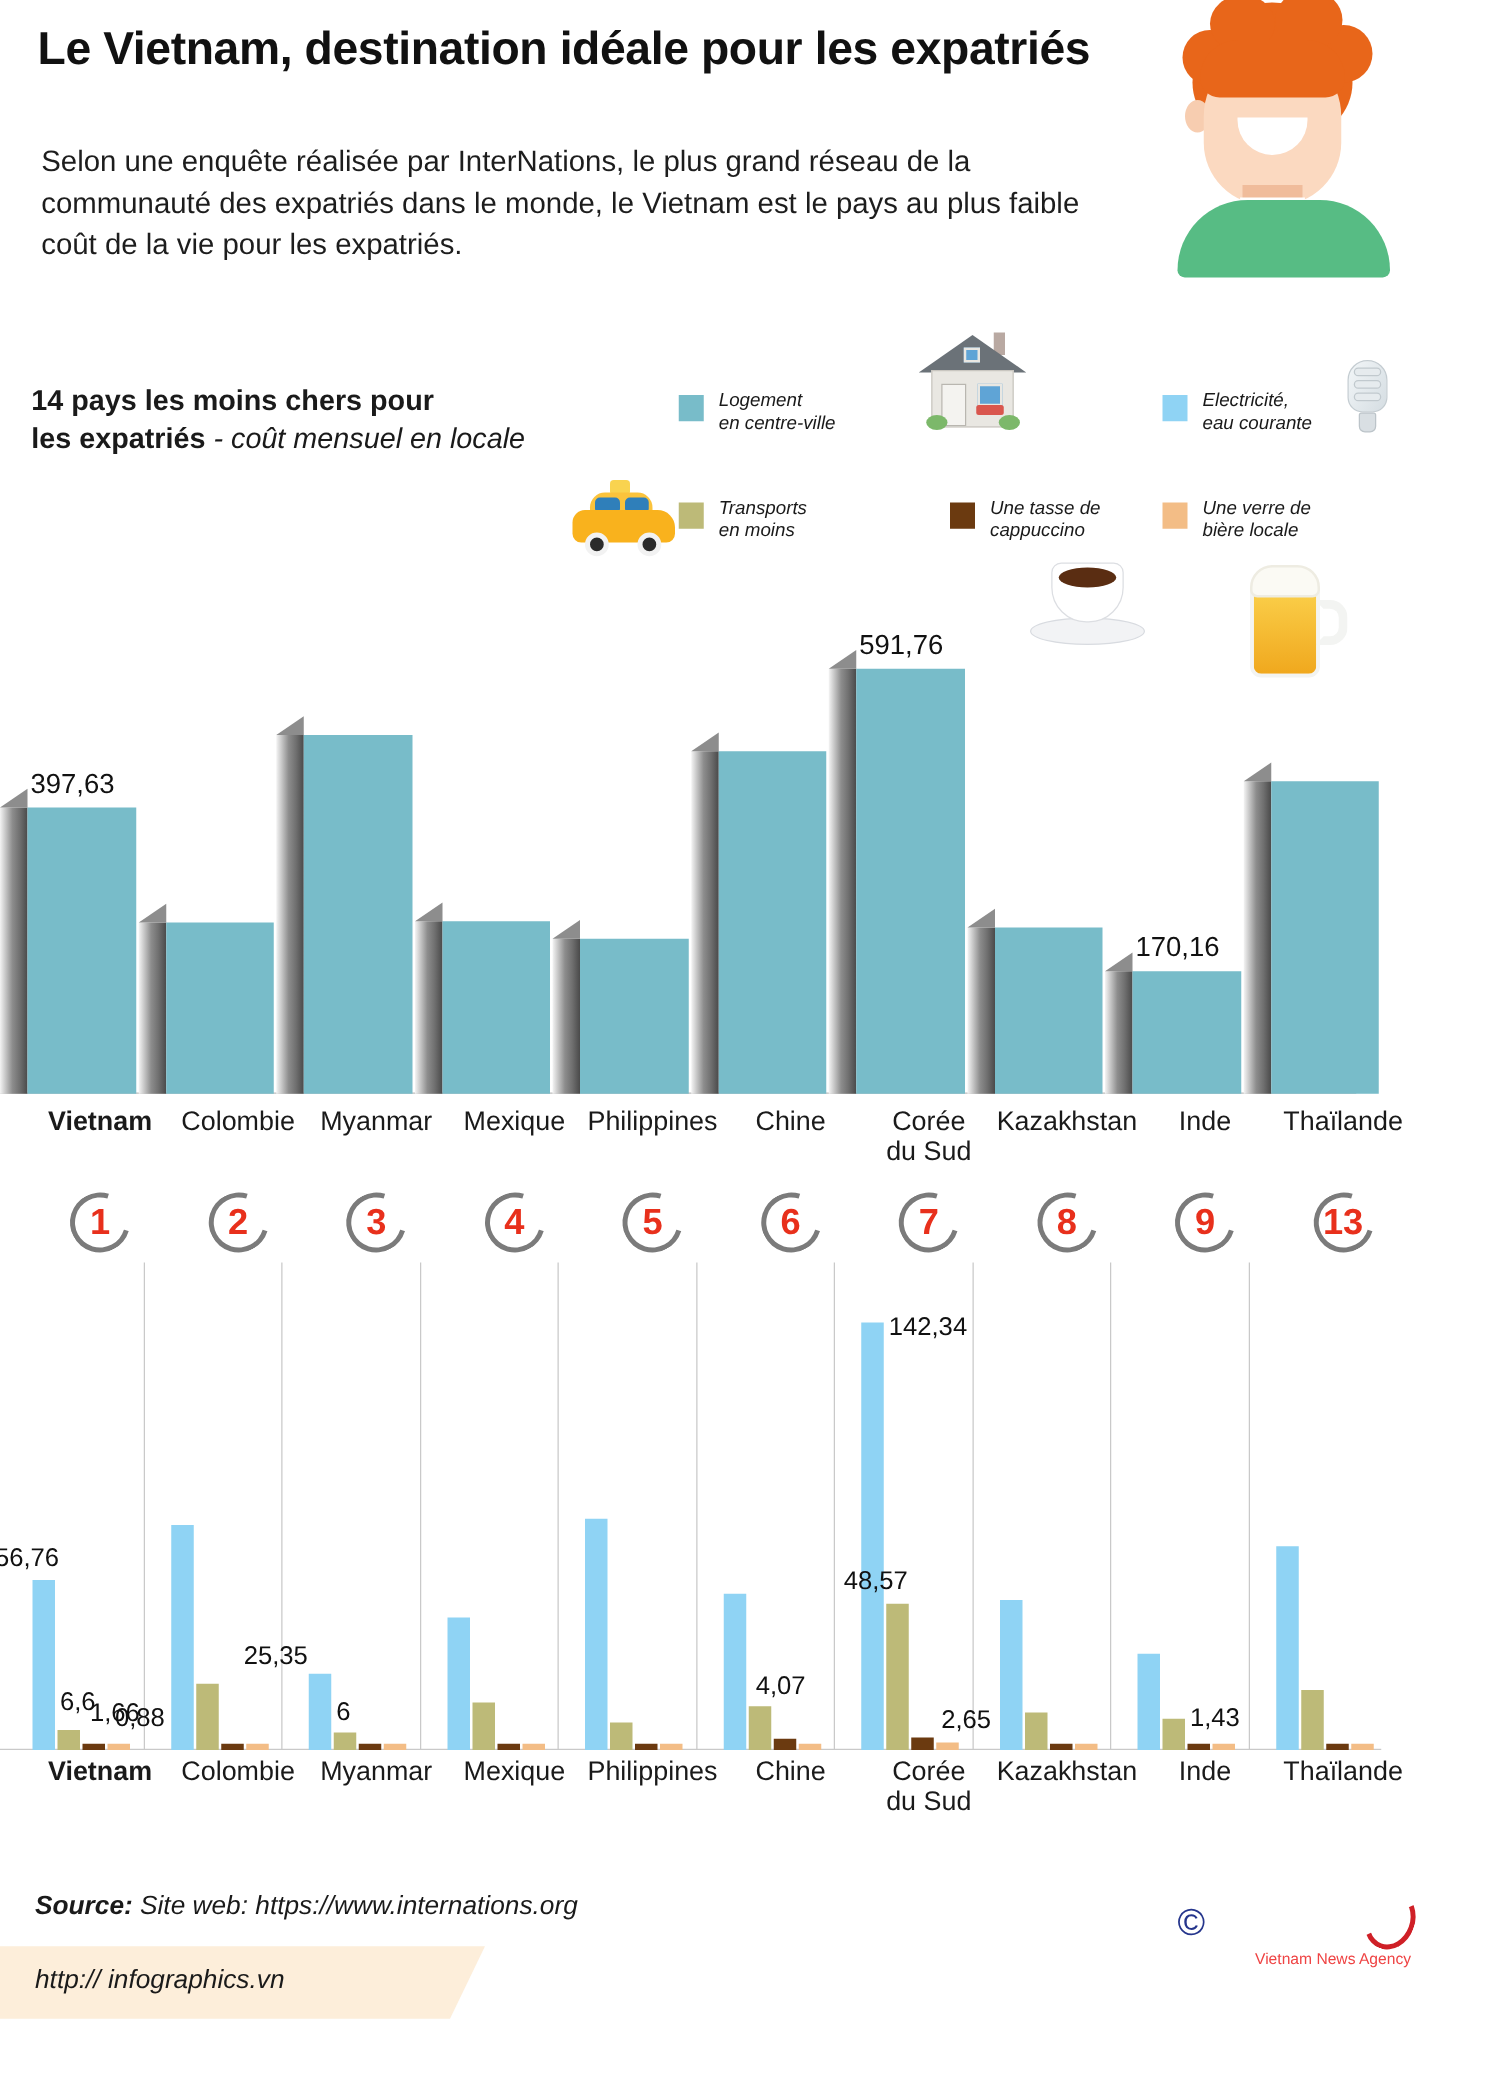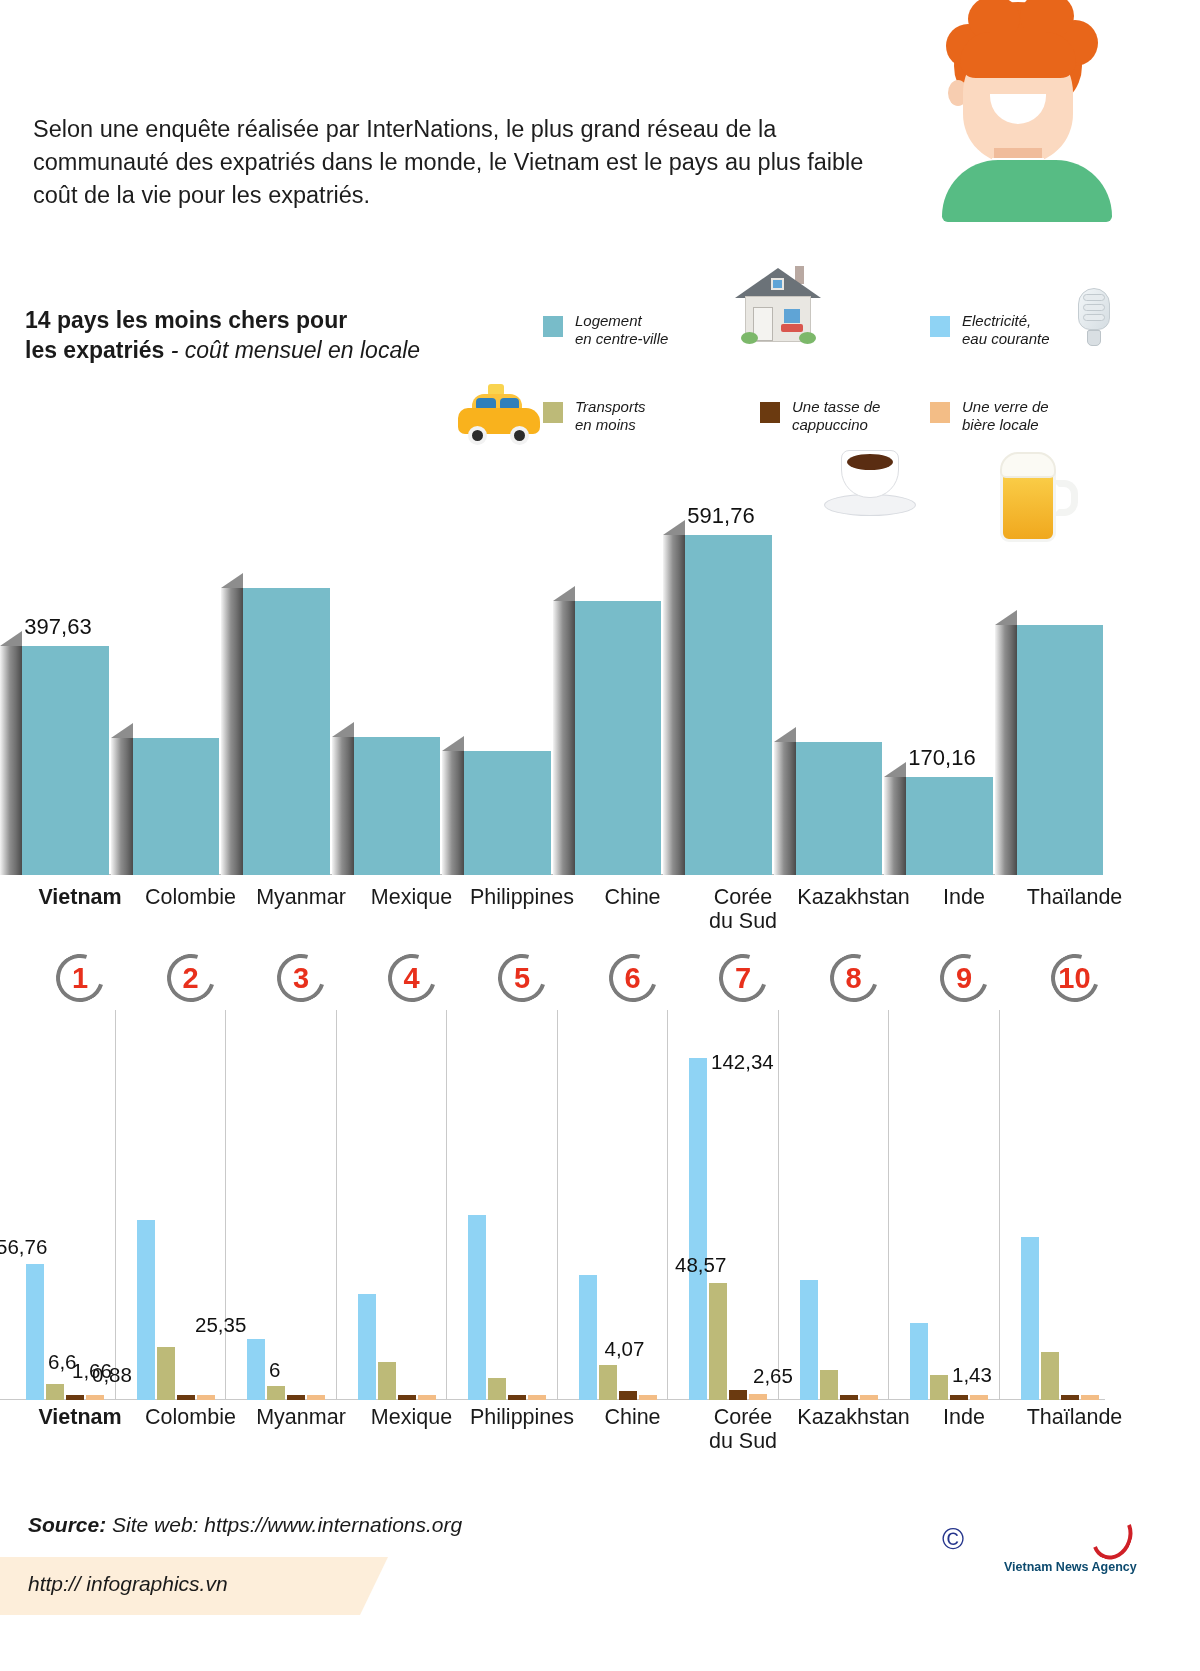--- a/index.html
+++ b/index.html
@@ -177,33 +177,34 @@
   .ft-url { position: absolute; left: 28px; top: 92px; font-size: 21px; font-style: italic; }
   .ft-logo { position: absolute; right: 28px; top: 18px; width: 230px; height: 78px; }
   .ft-copy { position: absolute; left: 0; top: 24px; font-size: 30px; color: #25358c; }
   .ft-ttx {
     position: absolute; left: 44px; top: 10px;
     font-size: 50px; font-weight: bold; letter-spacing: -2px; color: #25358c;
     font-family: "Liberation Sans", sans-serif;
   }
   .ft-vna {
     position: absolute; left: 62px; top: 62px; font-size: 12.5px;
-    font-weight: bold; color: #0c4a6e;
+    font-weight: normal; color: #ef4444;
   }
   .ft-swoosh {
     position: absolute; left: 150px; top: 14px; width: 40px; height: 48px;
     border: 4px solid #cf2027; border-radius: 50%;
     border-top-color: transparent; border-left-color: transparent;
     transform: rotate(20deg);
   }
 </style>
 </head>
 <body>
 
 <div class="header">
+  <div class="title">Le Vietnam, destination idéale pour les expatriés</div>
   <div class="intro">Selon une enquête réalisée par InterNations, le plus grand réseau de la communauté des expatriés dans le monde, le Vietnam est le pays au plus faible coût de la vie pour les expatriés.</div>
 
   <div class="avatar">
     <div class="av-hair">
         <b class="av-h1"></b>
         <b class="av-h2"></b>
         <b class="av-h3"></b>
         <b class="av-h4"></b>
       </div>
     <div class="av-ear"></div>
@@ -395,21 +396,21 @@
     <div class="rank" style="left: 783.5px;">
       <span class="rank-ring"></span>
       <span class="rank-num">8</span>
     </div>
     <div class="rank" style="left: 894px;">
       <span class="rank-ring"></span>
       <span class="rank-num">9</span>
     </div>
     <div class="rank" style="left: 1004.5px;">
       <span class="rank-ring"></span>
-      <span class="rank-num">10</span>
+      <span class="rank-num">13</span>
     </div>
   </div>
 
 <div id="bot-chart">
   <div class="b-axis"></div>
 <div class="sep" style="left: 114.5px; height: 390px;"></div>
     <div class="sep" style="left: 225px; height: 390px;"></div>
     <div class="sep" style="left: 335.5px; height: 390px;"></div>
     <div class="sep" style="left: 446px; height: 390px;"></div>
     <div class="sep" style="left: 556.5px; height: 390px;"></div>

